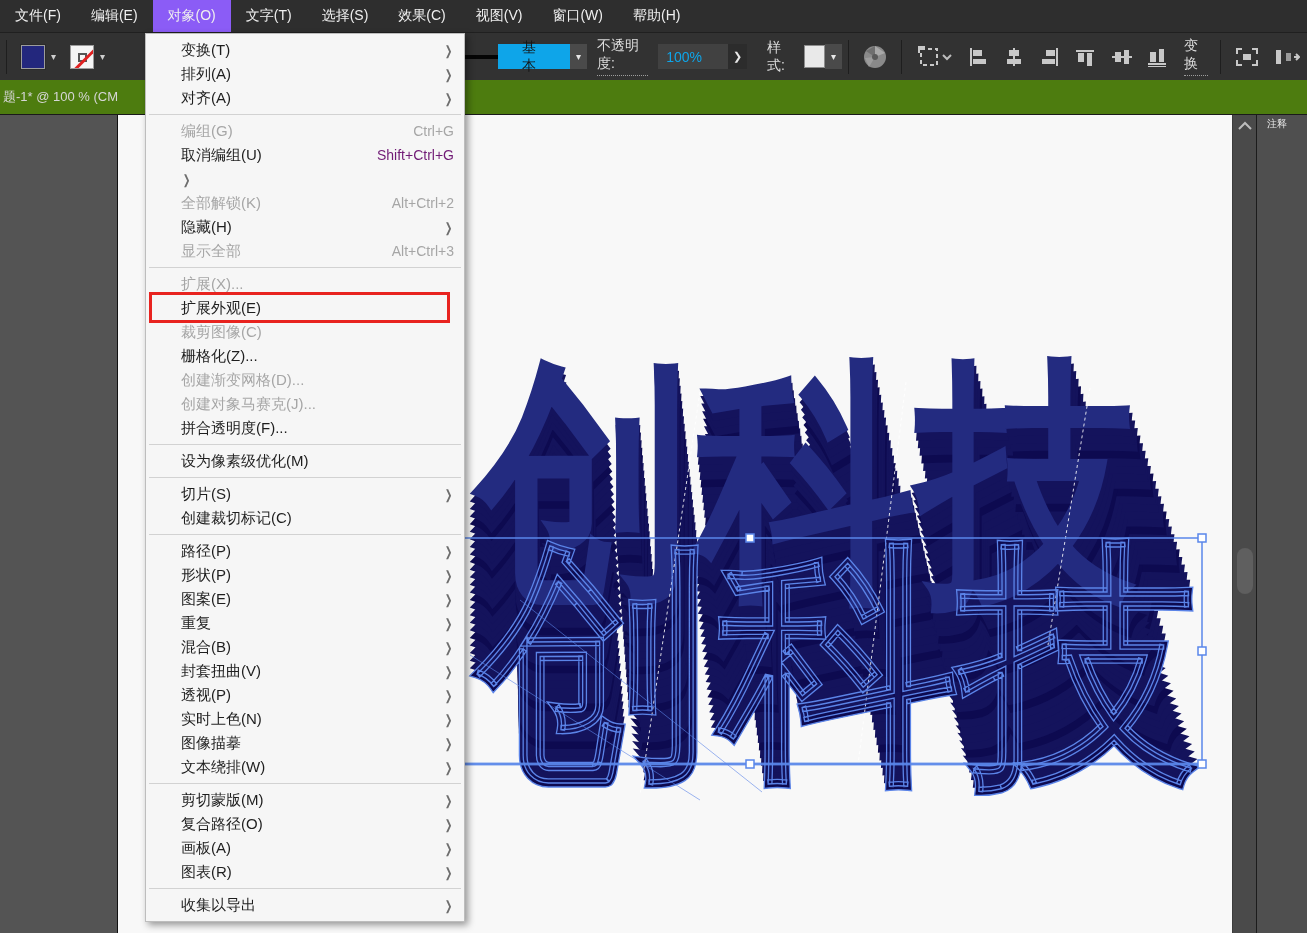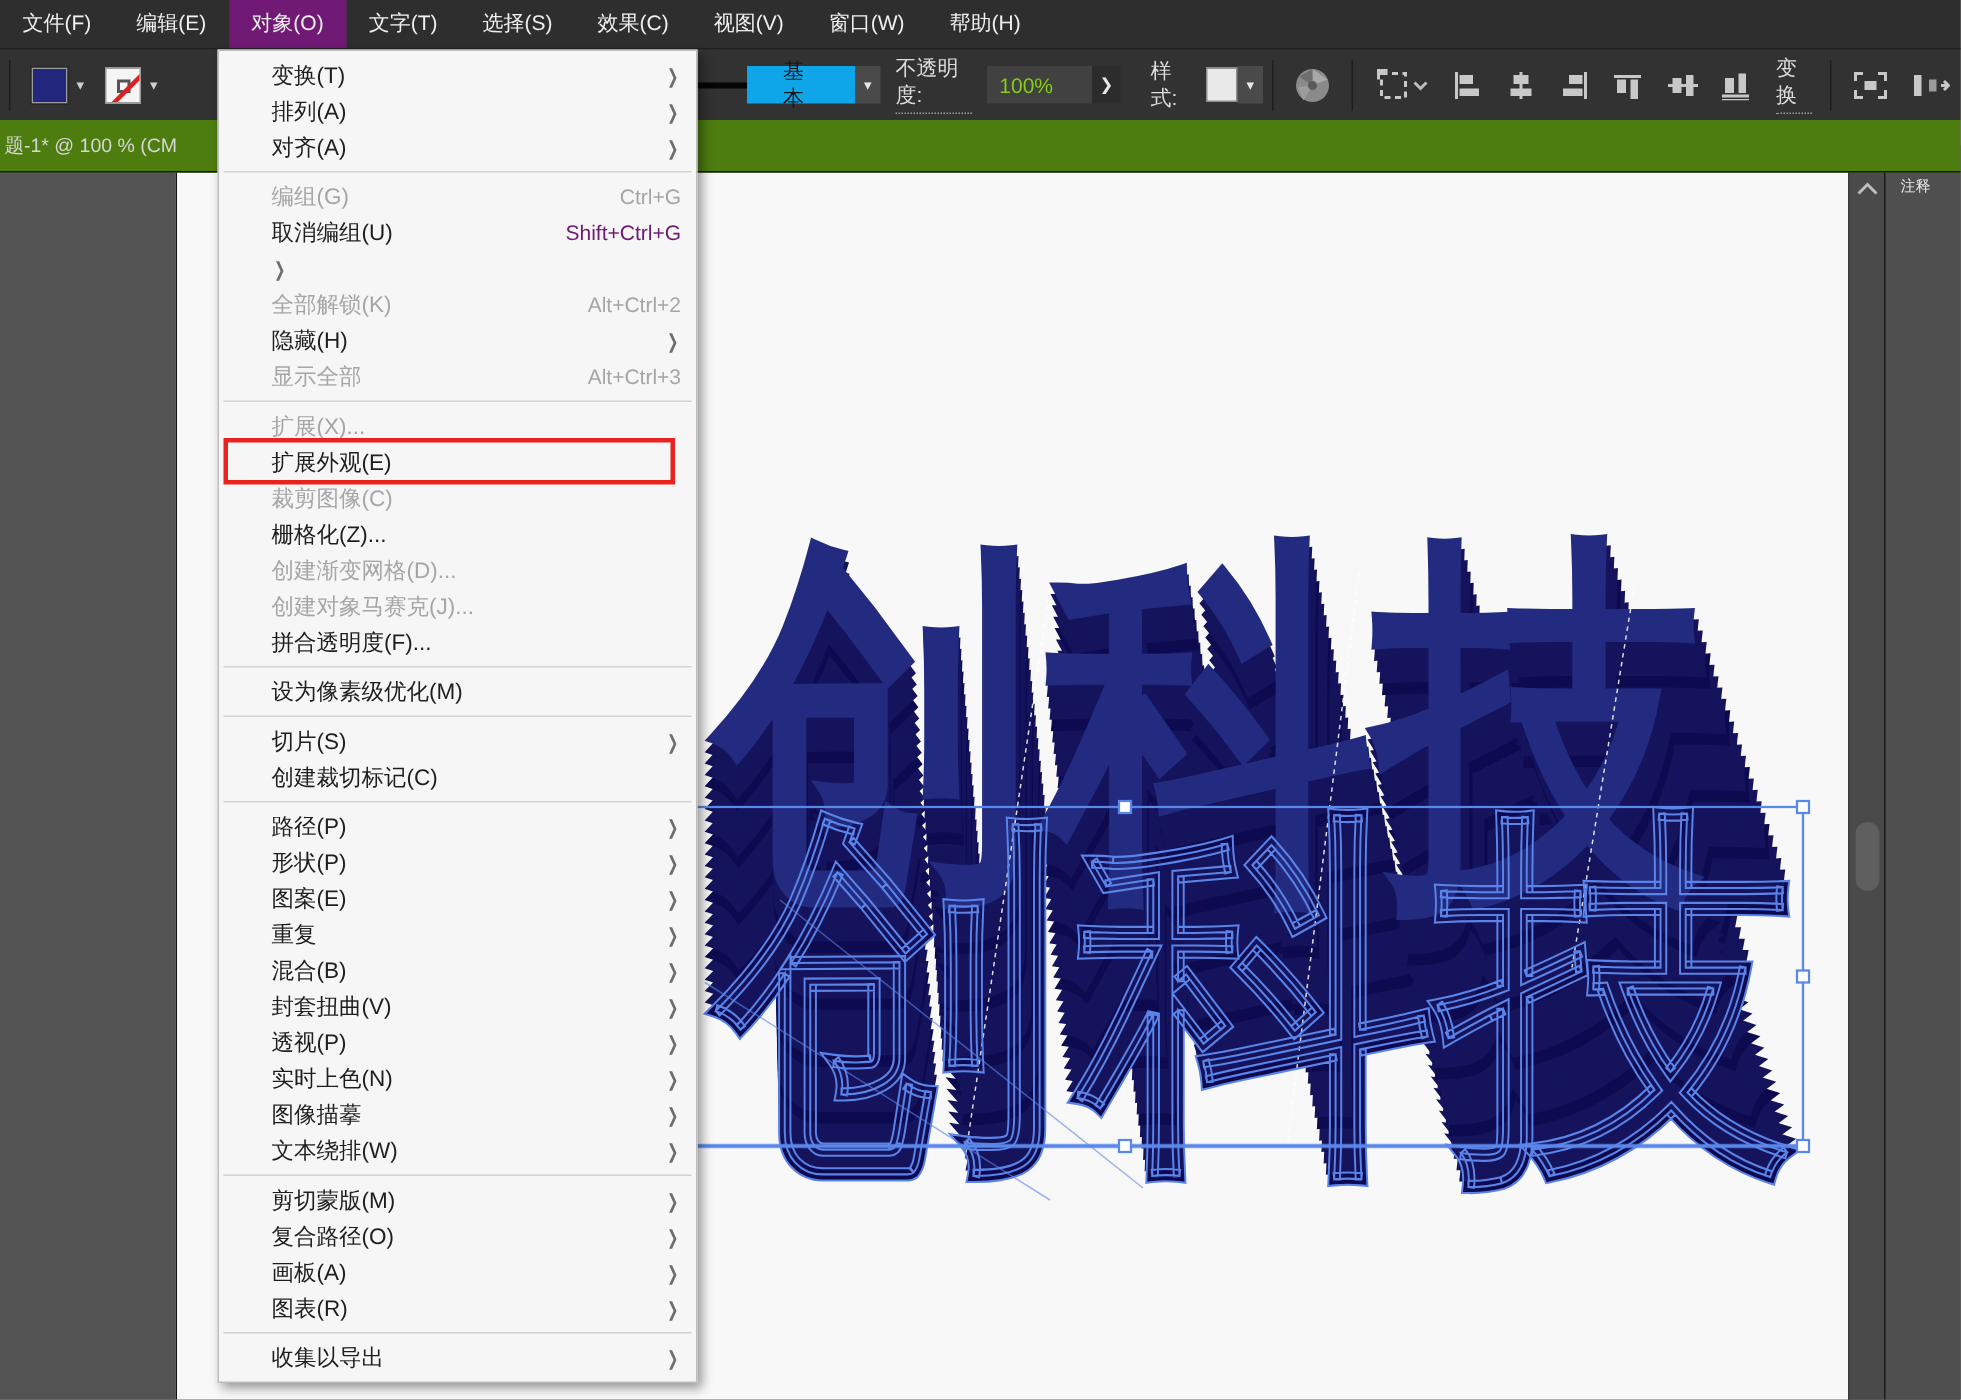--- a/index.html
+++ b/index.html
@@ -4,38 +4,38 @@
 <style>
   * { box-sizing: border-box; margin: 0; padding: 0; }
   html,body { width:1307px; height:933px; overflow:hidden; background:#545454;
     font-family:"Liberation Sans", sans-serif; }
   .abs { position:absolute; }
 
   
   #menu-bar { left:0; top:0; width:1307px; height:33px; background:#2e2e2e;
     border-bottom:1px solid #202020; display:flex; align-items:stretch; z-index:15; }
   .mb-item { color:#efefef; font-size:14px; padding:0 15px; display:flex; align-items:center; cursor:default;text-align:center; }
-  .mb-item.active { background:#701a75; }
+  .mb-item.active { background:#8b5cf6; }
 
   
   #control-bar { left:0; top:33px; width:1307px; height:47px; background:#323232; z-index:14;
     display:flex; align-items:center; color:#dcdcdc; font-size:14px; }
   .cb-sep { width:1px; height:34px; background:#1e1e1e; margin:0 6px; flex:0 0 auto; }
   .swatch-wrap { display:flex; align-items:center; margin-left:8px; }
   #fill-swatch { width:24px; height:24px; border:1px solid #9c9c9c; outline:1px solid #2a2a2a; }
   #stroke-swatch { width:24px; height:24px; background:#f5f5f5; border:1px solid #9c9c9c; position:relative; overflow:hidden; }
   #stroke-swatch .frame { position:absolute; left:7px; top:7px; width:9px; height:9px; border:2px solid #555; }
   #stroke-swatch .slash { position:absolute; left:-4px; top:10px; width:40px; height:3px; background:#e02020; transform:rotate(-45deg); }
   .mini-chev { color:#cfcfcf; font-size:10px; padding:0 6px; }
   .gap { width:10px; flex:0 0 auto; }
   #stroke-preview { width:56px; height:4px; background:#050505; margin-left:6px; flex:0 0 auto; }
   .lite-btn { background:#0ea5e9; color:#151515; height:25px; padding:0 24px; display:flex; align-items:center; font-size:14px; }
   .chev-box { background:#4a4a4a; color:#e8e8e8; height:25px; width:20px; display:flex; align-items:center; justify-content:center; font-size:10px; }
   .dotted-link { border-bottom:1px dotted #9d9d9d; padding-bottom:2px; }
-  .value-box { background:#414141; color:#84cc16; height:25px; min-width:70px; padding:0 8px; display:flex; align-items:center; }
+  .value-box { background:#414141; color:#0ea5e9; height:25px; min-width:70px; padding:0 8px; display:flex; align-items:center; }
   .arrow-box { background:#2c2c2c; color:#e8e8e8; height:25px; width:22px; display:flex; align-items:center; justify-content:center; font-size:11px; }
   .style-swatch { width:24px; height:23px; background:#e9e9e9; border:1px solid #8d8d8d; }
   .icon-btn { display:flex; align-items:center; justify-content:center; padding:0 7px; height:34px; }
   .icon-btn svg { display:block; }
 
   
   #tab-strip { left:0; top:80px; width:1307px; height:35px; background:#4d7c0f;
     border-bottom:1px solid #1a1a1a; display:flex; align-items:center; z-index:4; }
   #doc-tab-title { color:#d6d6d6; font-size:13px; padding-left:3px; white-space:nowrap; }
 

